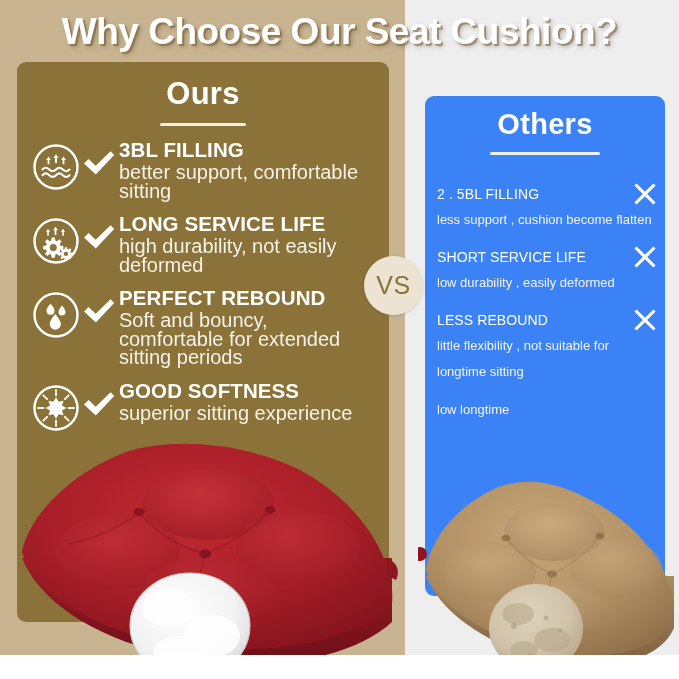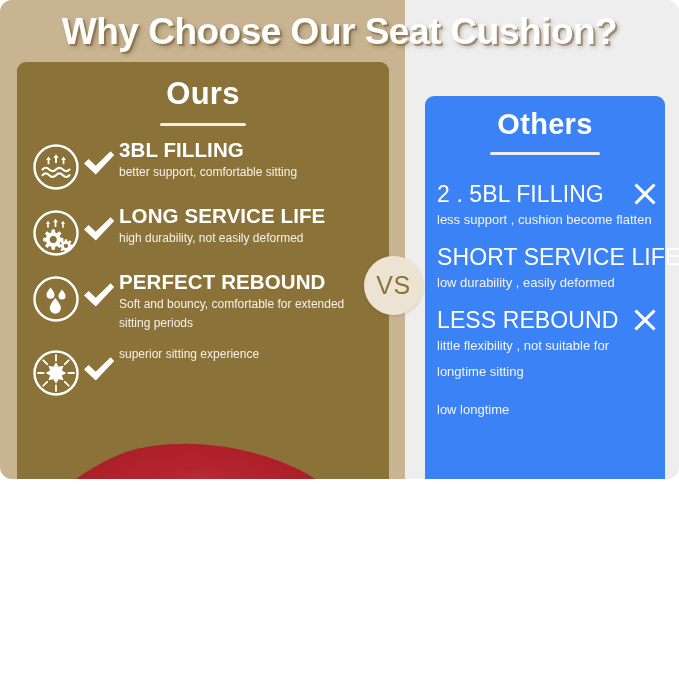--- a/index.html
+++ b/index.html
@@ -3,21 +3,21 @@
 <meta charset="utf-8">
 <style>
   * { margin:0; padding:0; box-sizing:border-box; }
   html,body { width:679px; height:679px; }
   body {
     font-family:"Liberation Sans", sans-serif;
     background:#ffffff;
     overflow:hidden;
     position:relative;
   }
-  #stage { position:absolute; inset:0; width:679px; height:479px; overflow:hidden;border-radius:12px; }
+  #stage { position:absolute; inset:0; width:679px; height:655px; overflow:hidden; }
 
   
   .bg-left  { position:absolute; left:0; top:0; width:405px; height:679px; background:#c8b490; }
   .bg-right { position:absolute; left:405px; top:0; width:274px; height:679px; background:#efeeee; }
 
   
   .title {
     position:absolute; left:0; top:8px; width:679px; height:48px;
     text-align:center; line-height:48px;
     font-size:37px; font-weight:bold; color:#ffffff;
@@ -56,31 +56,31 @@
   .f-icon { flex:0 0 50px; width:50px; height:50px; margin-top:4px; }
   .f-icon svg { display:block; width:50px; height:50px; }
   .f-check { flex:0 0 36px; width:36px; height:34px; margin-top:8px; }
   .f-check svg { display:block; width:36px; height:34px; }
   .f-text { flex:1 1 auto; padding-left:2px; }
   .f-title {
     color:#ffffff; font-size:20.5px; font-weight:bold;
     letter-spacing:.1px; line-height:24px; white-space:nowrap;
   }
   .f-desc {
-    color:#f6f2ea; font-size:12px; line-height:18.5px;
+    color:#f6f2ea; font-size:20px; line-height:18.5px;
     margin-top:1px; max-width:258px;
   }
 
   
   .others-list { position:absolute; left:0; top:86px; width:240px; }
   .others-row { position:relative; padding:0 8px 0 12px; }
   .others-row + .others-row { margin-top:12px; }
   .o-head { display:flex; align-items:center; justify-content:space-between; gap:6px; }
   .o-title {
-    color:#ffffff; font-size:23px; font-weight:normal;
+    color:#ffffff; font-size:14px; font-weight:normal;
     letter-spacing:.1px; line-height:23px; white-space:nowrap;
   }
   .o-x { flex:0 0 24px; width:24px; height:24px; }
   .o-x svg { display:block; width:24px; height:24px; }
   .o-desc {
     color:#f4f3f3; font-size:13px; line-height:26px; margin-top:1px;
     max-width:215px;
   }
 
   
@@ -201,20 +201,21 @@
             </g>
             <path d="M25 14.2l2.6 4.6 5-1.1-1.7 4.9 4.6 2.4-4.6 2.4 1.7 4.9-5-1.1-2.6 4.6-2.6-4.6-5 1.1 1.7-4.9-4.6-2.4 4.6-2.4-1.7-4.9 5 1.1z" fill="#fff"></path>
           </svg>
         </div>
         <div class="f-check">
           <svg viewBox="0 0 36 34">
             <path d="M3 17.5l4.6-4.4 7.1 6.6L29.6 5.2l3.6 3.8-18.4 19.6z" fill="#fff"></path>
           </svg>
         </div>
         <div class="f-text">
+          <div class="f-title">GOOD SOFTNESS</div>
           <div class="f-desc">superior sitting experience</div>
         </div>
       </div>
 
     </div>
   </div>
 
   <div class="panel-others">
     <div class="panel-head">Others</div>
     <div class="head-rule"></div>

